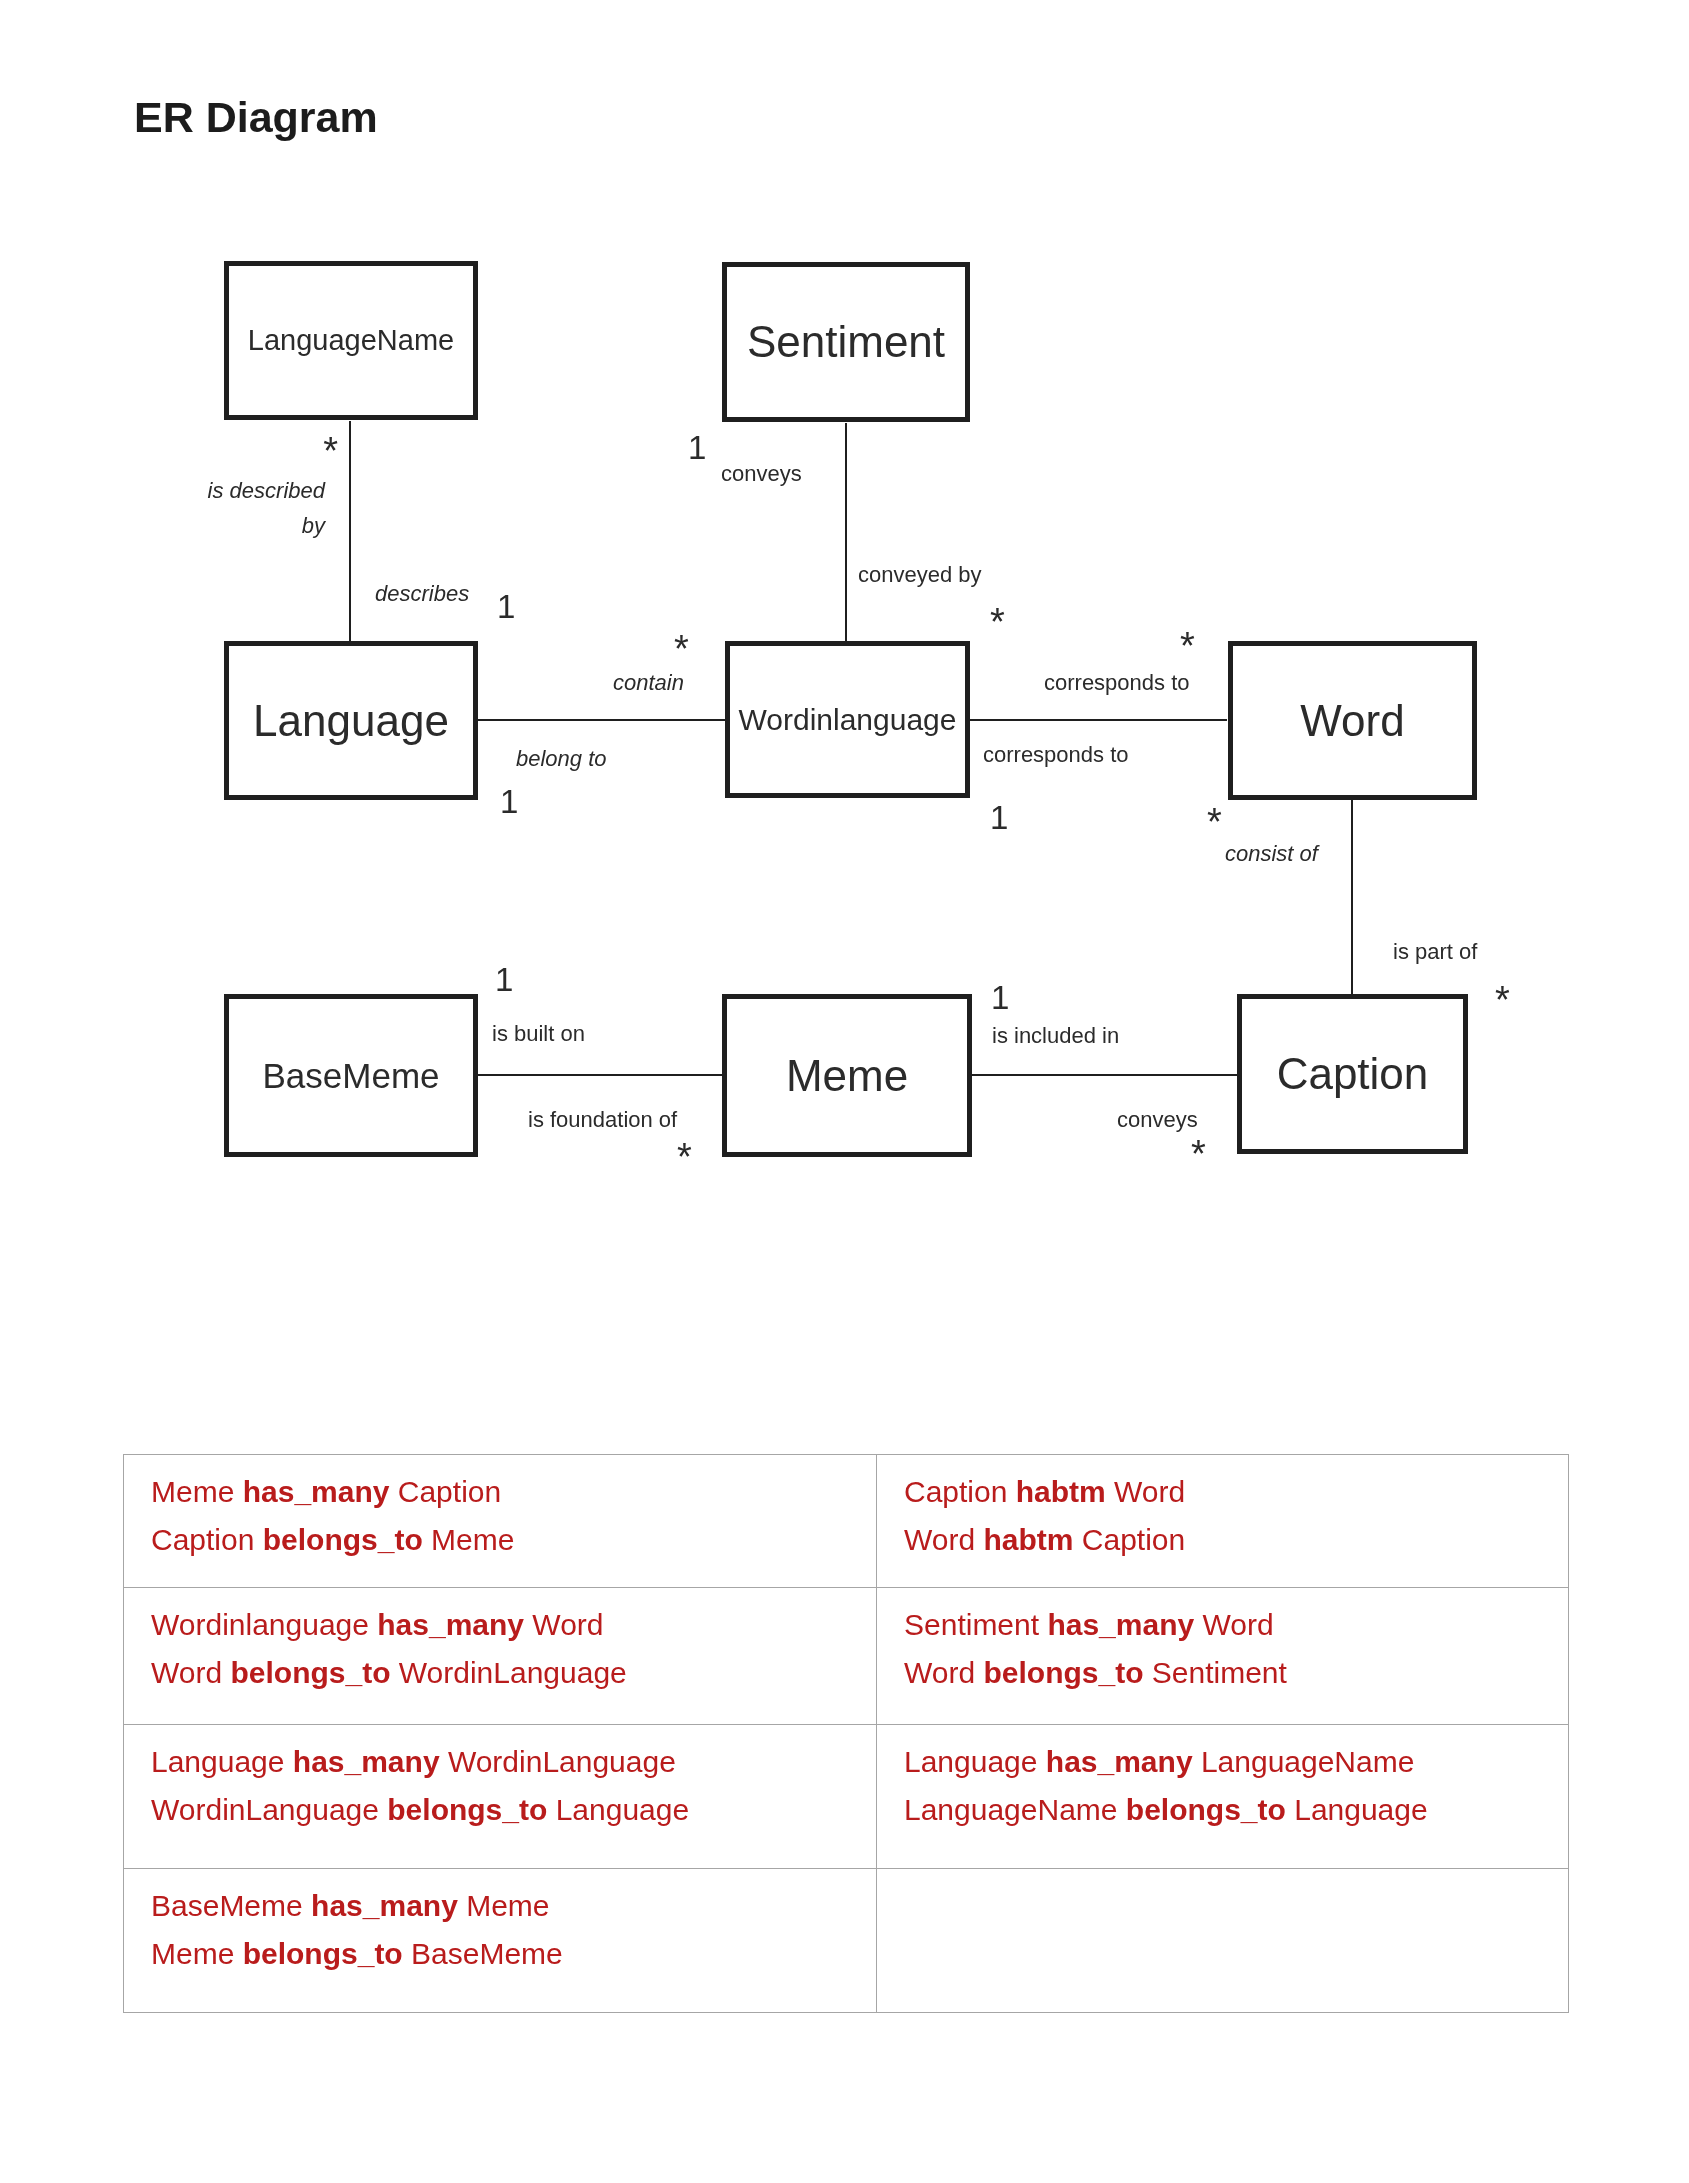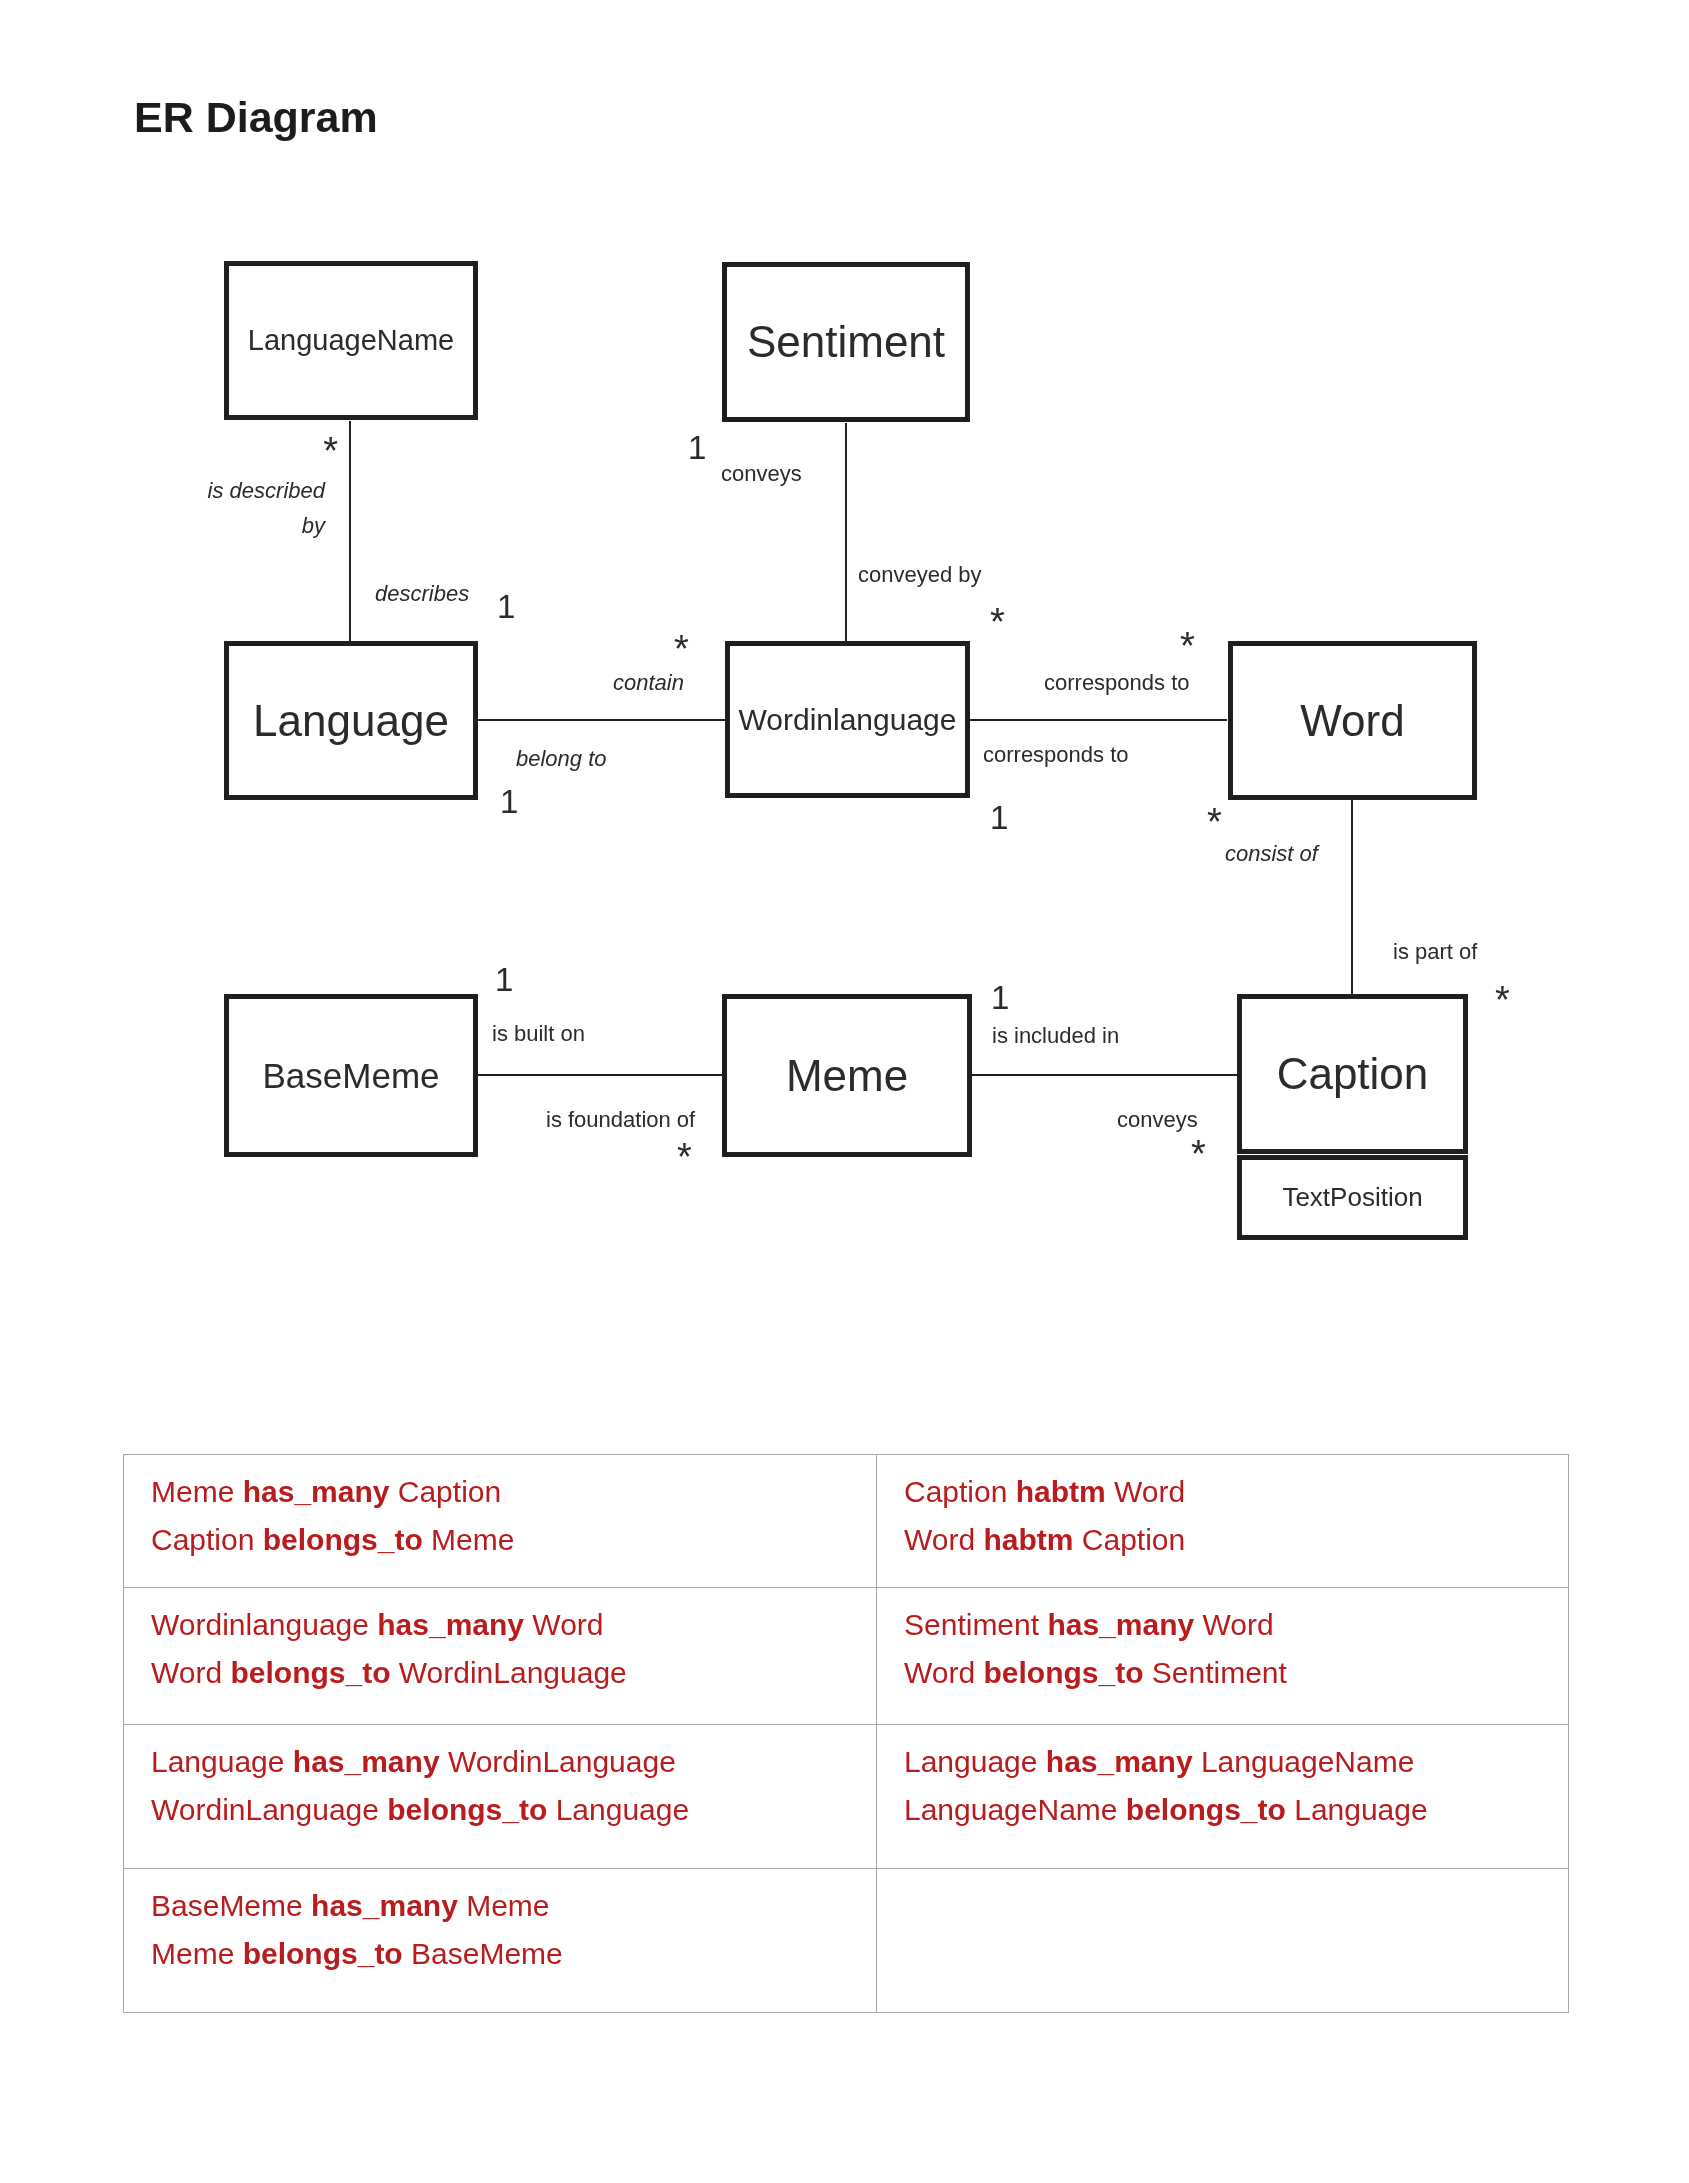--- a/index.html
+++ b/index.html
@@ -63,23 +63,20 @@
   </div>
   <div class="entity" style="left:224px;top:994px;width:254px;height:163px;font-size:35px;">
     <span>BaseMeme</span>
   </div>
   <div class="entity big" style="left:722px;top:994px;width:250px;height:163px;">
     <span>Meme</span>
   </div>
   <div class="entity big" style="left:1237px;top:994px;width:231px;height:160px;">
     <span>Caption</span>
   </div>
-  <div class="entity" style="left:1237px;top:1155px;width:231px;height:85px;font-size:26px;">
-    <span>TextPosition</span>
-  </div>
 
   <div class="star ra" style="left:288px;top:432px;width:50px;text-align:right;">*</div>
   <div class="lbl i ra" style="left:144px;top:473px;width:181px;line-height:35px;">
     <div>is described</div>
     <div>by</div>
   </div>
   <div class="lbl i" style="left:375px;top:581px;">describes</div>
   <div class="num" style="left:497px;top:588px;">1</div>
 
   <div class="num" style="left:688px;top:429px;">1</div>
@@ -97,21 +94,21 @@
   <div class="lbl" style="left:983px;top:742px;">corresponds to</div>
   <div class="num" style="left:990px;top:799px;">1</div>
 
   <div class="star" style="left:1207px;top:803px;">*</div>
   <div class="lbl i" style="left:1225px;top:841px;">consist of</div>
   <div class="lbl" style="left:1393px;top:939px;">is part of</div>
   <div class="star" style="left:1495px;top:981px;">*</div>
 
   <div class="num" style="left:495px;top:961px;">1</div>
   <div class="lbl" style="left:492px;top:1021px;">is built on</div>
-  <div class="lbl" style="left:546px;top:1107px;text-align:right;">is foundation of</div>
+  <div class="lbl" style="left:528px;top:1107px;text-align:right;">is foundation of</div>
   <div class="star" style="left:677px;top:1138px;">*</div>
 
   <div class="num" style="left:991px;top:979px;">1</div>
   <div class="lbl" style="left:992px;top:1023px;">is included in</div>
   <div class="lbl" style="left:1117px;top:1107px;">conveys</div>
   <div class="star" style="left:1191px;top:1135px;">*</div>
 
 
   <table class="vocab">
     <tbody>

